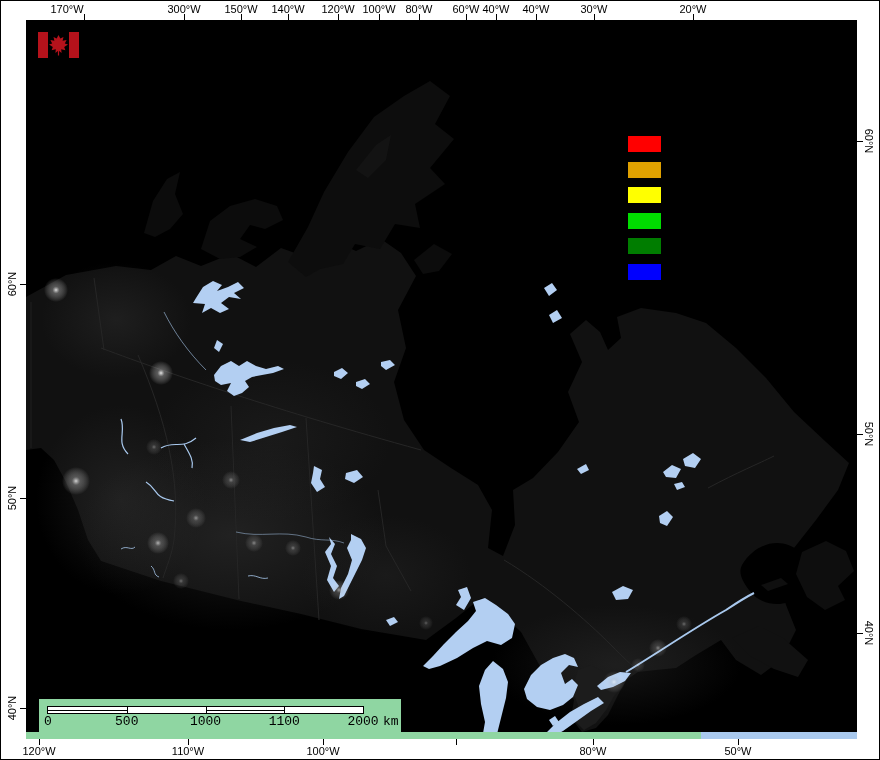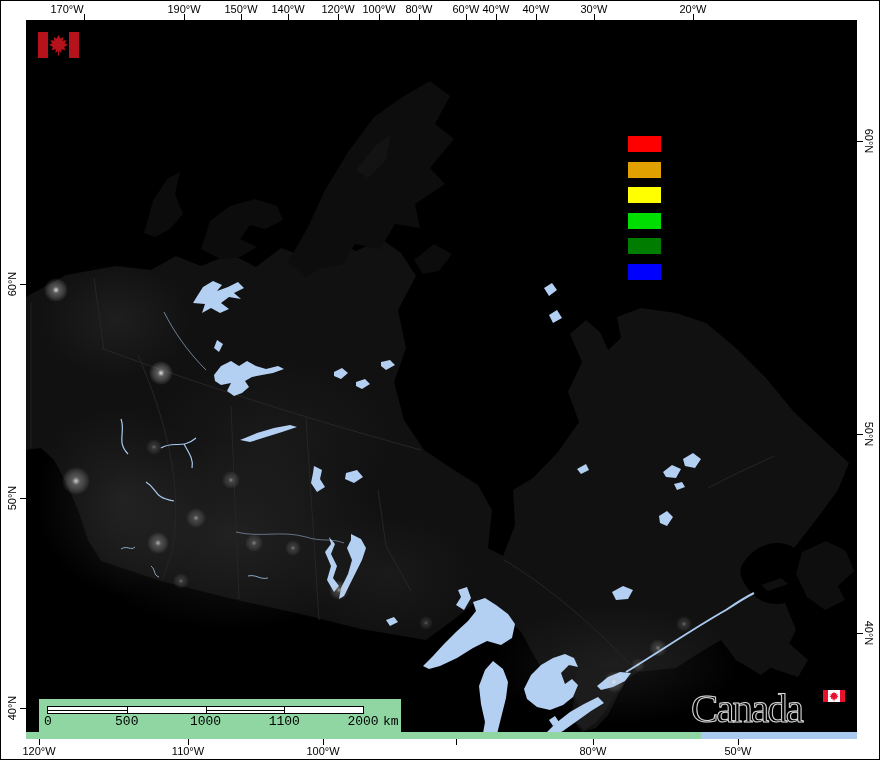--- a/index.html
+++ b/index.html
@@ -211,38 +211,25 @@
       <div class="half" style="left:158px;width:78px"></div>
     </div>
     <span class="sc-unit">km</span>
   <div class="sc-lab" style="left: 9px;">0</div>
       <div class="sc-lab" style="left: 87.75px;">500</div>
       <div class="sc-lab" style="left: 166.5px;">1000</div>
       <div class="sc-lab" style="left: 245.25px;">1100</div>
       <div class="sc-lab" style="left: 324px;">2000</div>
     </div>
 
-  <div id="wordmark">
-    <div class="txt">Canada</div>
-    <div id="wm-flag">
-      <div class="bar l"></div>
-        <div class="bar r"></div>
-      <svg width="10" height="11" viewBox="0 0 21 22">
-          <path fill="#e8112d" d="M10.5,1 L12.3,4.4 L15.5,2.9
-        L14.6,6.8 L18.6,5.9 L16.8,9.4 L20,10.6 L16.2,13 L17.4,16.3 L13.2,15.2 L13.6,19 L10.5,16.6
-        L7.4,19 L7.8,15.2 L3.6,16.3 L4.8,13 L1,10.6 L4.2,9.4 L2.4,5.9 L6.4,6.8 L5.5,2.9 L8.7,4.4 Z"></path>
-        <rect x="9.9" y="16" width="1.2" height="5.5" fill="#e8112d"></rect>
-        </svg>
-    </div>
-  </div>
 
 <div class="tick-v" style="left: 83px; top: 13px;"></div>
     <div class="axlab top" style="left: 66px;">170°W</div>
     <div class="tick-v" style="left: 183px; top: 13px;"></div>
-    <div class="axlab top" style="left: 183px;">190°W</div>
+    <div class="axlab top" style="left: 183px;">300°W</div>
     <div class="tick-v" style="left: 240px; top: 13px;"></div>
     <div class="axlab top" style="left: 240px;">150°W</div>
     <div class="tick-v" style="left: 287px; top: 13px;"></div>
     <div class="axlab top" style="left: 287px;">140°W</div>
     <div class="tick-v" style="left: 337px; top: 13px;"></div>
     <div class="axlab top" style="left: 337px;">120°W</div>
     <div class="tick-v" style="left: 378px; top: 13px;"></div>
     <div class="axlab top" style="left: 378px;">100°W</div>
     <div class="tick-v" style="left: 418px; top: 13px;"></div>
     <div class="axlab top" style="left: 418px;">80°W</div>

